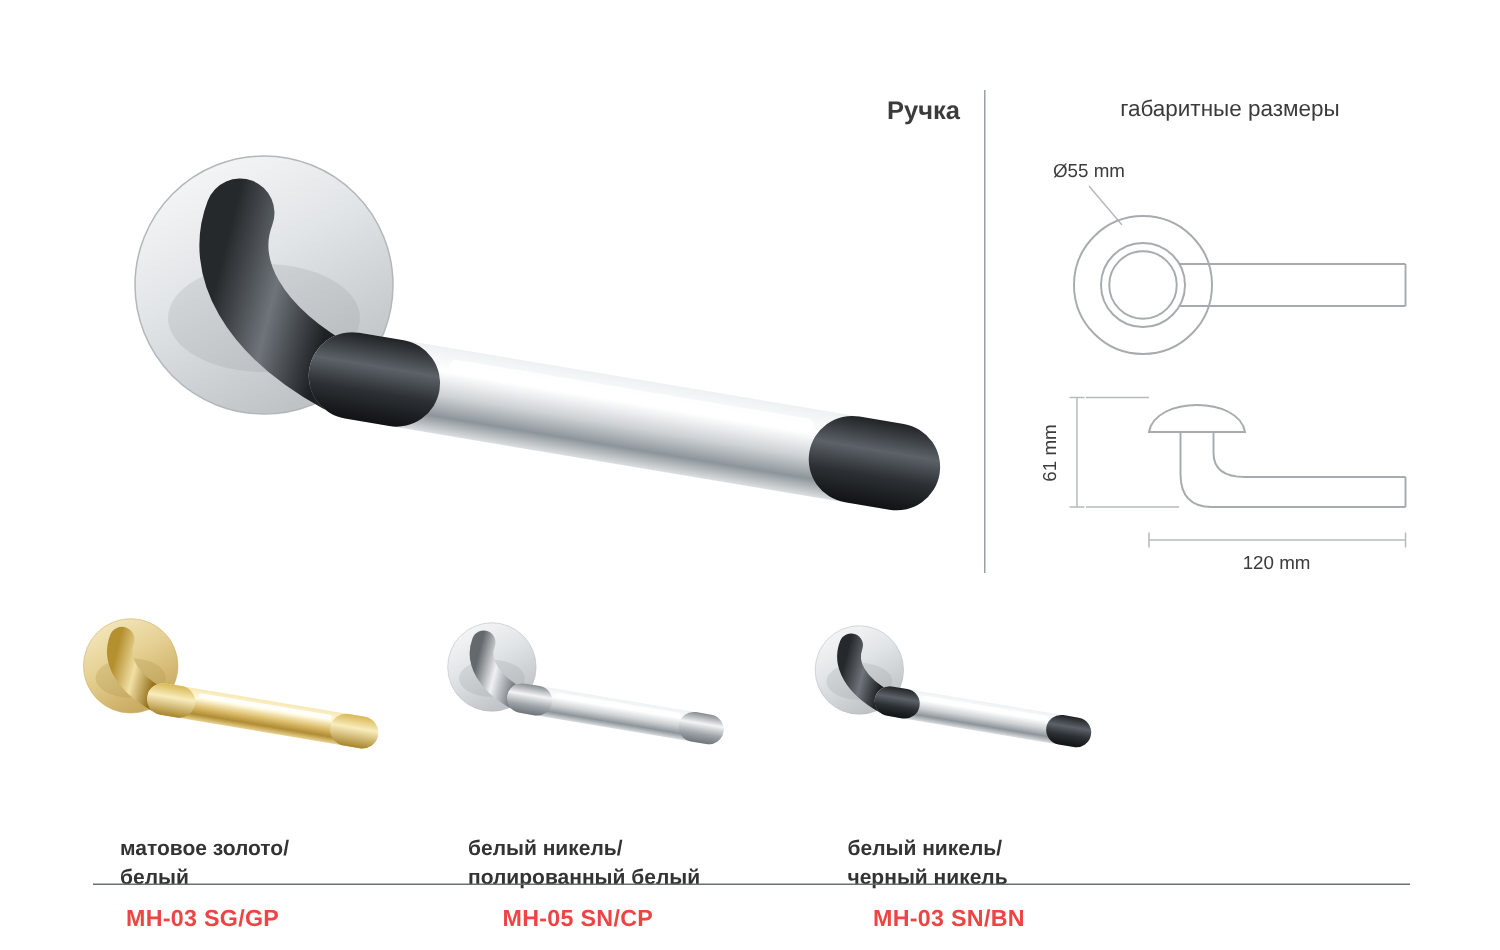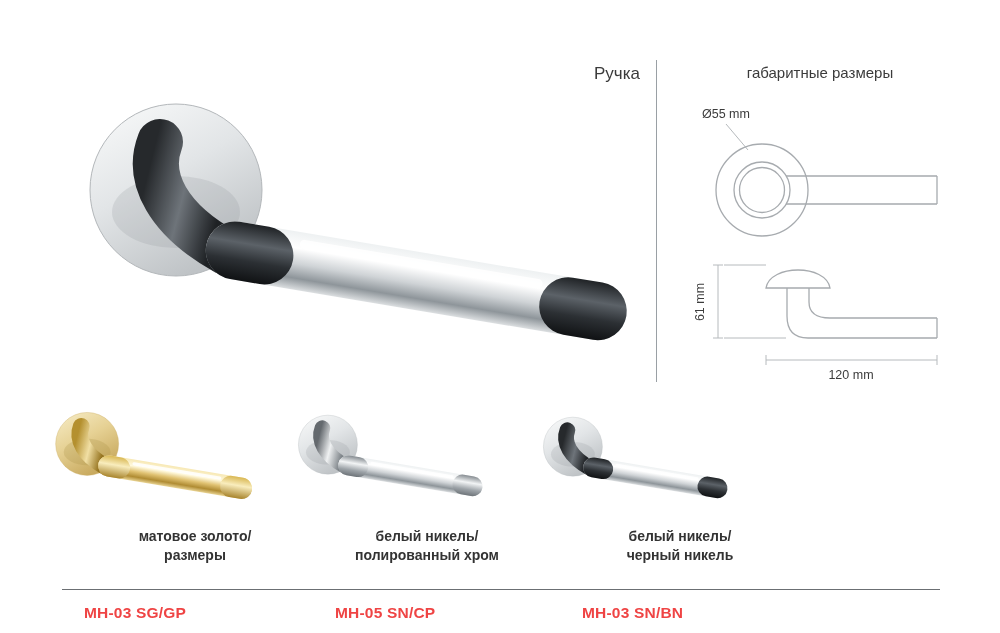--- a/index.html
+++ b/index.html
@@ -11,21 +11,21 @@
     color:#3c3c3c;
   }
   .abs { position:absolute; }
 
   
   .main-photo { left:80px; top:98px; width:560px; height:250px; }
   .page-title {
     left:420px; top:62px; width:220px;
     text-align:right; font-size:17px; line-height:1.45; color:#3b3b3b;
   }
-  .page-title span { display:block; }
+  .page-title span { display:block;font-weight:bold; }
   .vline { left:656px; top:60px; width:1px; height:322px; background:#9aa0a5; }
   .dim-heading {
     left:690px; top:64px; width:260px;
     text-align:center; font-size:15px; color:#3b3b3b;
   }
   .front-view { left:690px; top:98px; width:260px; height:150px; }
   .side-view  { left:690px; top:252px; width:260px; height:138px; }
 
   
   .tech line, .tech path, .tech circle { fill:none; stroke:#a7abaf; stroke-width:1.3; }
@@ -50,22 +50,22 @@
 
   .v-chrome .neck { stroke:url(#gn-chrome); }
   .v-chrome .collar, .v-chrome .cap { fill:url(#gc-chrome); }
 
   
   .variant-photo-1 { left:52px;  top:410px; width:205px; height:92px; }
   .variant-photo-2 { left:295px; top:413px; width:192px; height:86px; }
   .variant-photo-3 { left:540px; top:415px; width:192px; height:86px; }
 
   .variant-caption {
-    top:527px; width:230px;
-    font-size:14px; font-weight:bold; line-height:1.35; color:#333333;text-align:center;
+    top:556px; width:230px;
+    font-size:14px; font-weight:bold; line-height:1.35; color:#333333;
   }
   .variant-caption span { display:block; }
   .caption-1 { left:80px; }
   .caption-2 { left:312px; }
   .caption-3 { left:565px; }
 
   .rule { left:62px; top:589px; width:878px; height:1px; background:#6b6f73; }
 
   .variant-code {
     top:604px; font-size:15.5px; font-weight:bold; color:#ef4444; letter-spacing:.2px;
@@ -227,25 +227,25 @@
       <rect class="bar" x="126" y="121" width="426" height="58" rx="29"></rect>
       <rect class="collar" x="126" y="121" width="88" height="58" rx="29"></rect>
       <rect class="cap" x="464" y="121" width="88" height="58" rx="29"></rect>
       <rect class="shine" x="218" y="128" width="246" height="9" rx="4.5"></rect>
     </g>
   </svg>
 </div>
 
 <div class="abs variant-caption caption-1">
   <span>матовое золото/</span>
-  <span>размеры</span>
+  <span>белый</span>
 </div>
 <div class="abs variant-caption caption-2">
   <span>белый никель/</span>
-  <span>полированный хром</span>
+  <span>полированный белый</span>
 </div>
 <div class="abs variant-caption caption-3">
   <span>белый никель/</span>
   <span>черный никель</span>
 </div>
 
 <div class="abs rule"></div>
 
 <div class="abs variant-code code-1">MH-03 SG/GP</div>
 <div class="abs variant-code code-2">MH-05 SN/CP</div>

